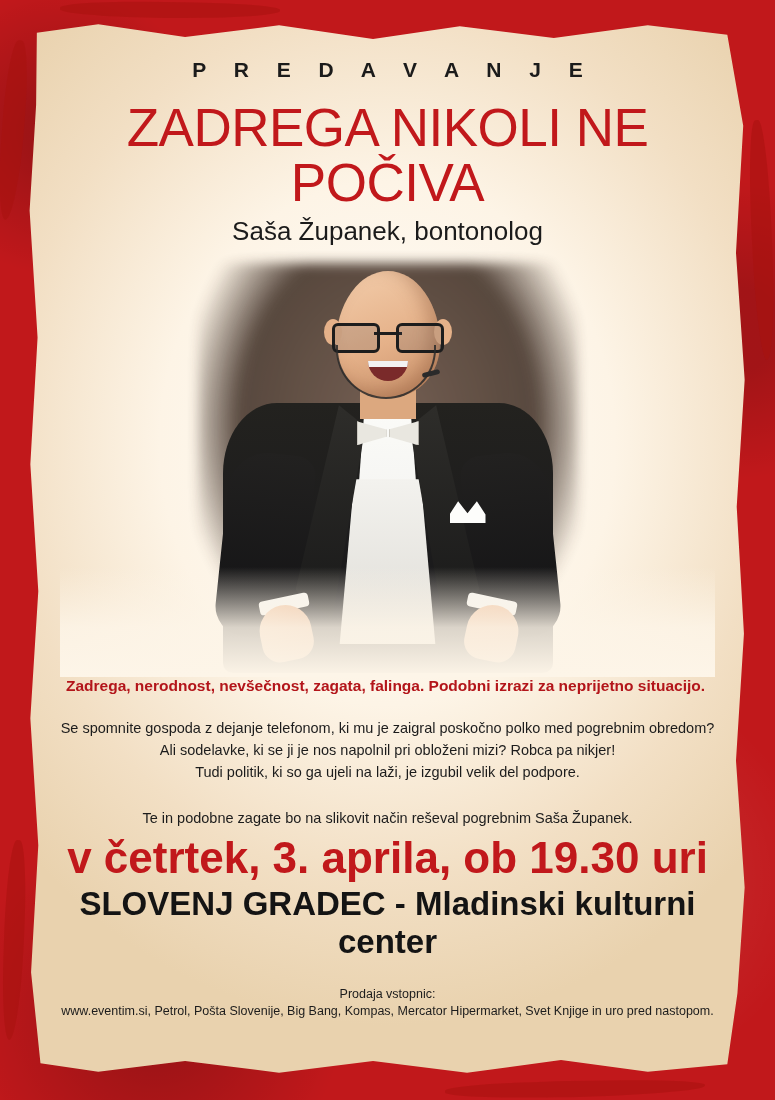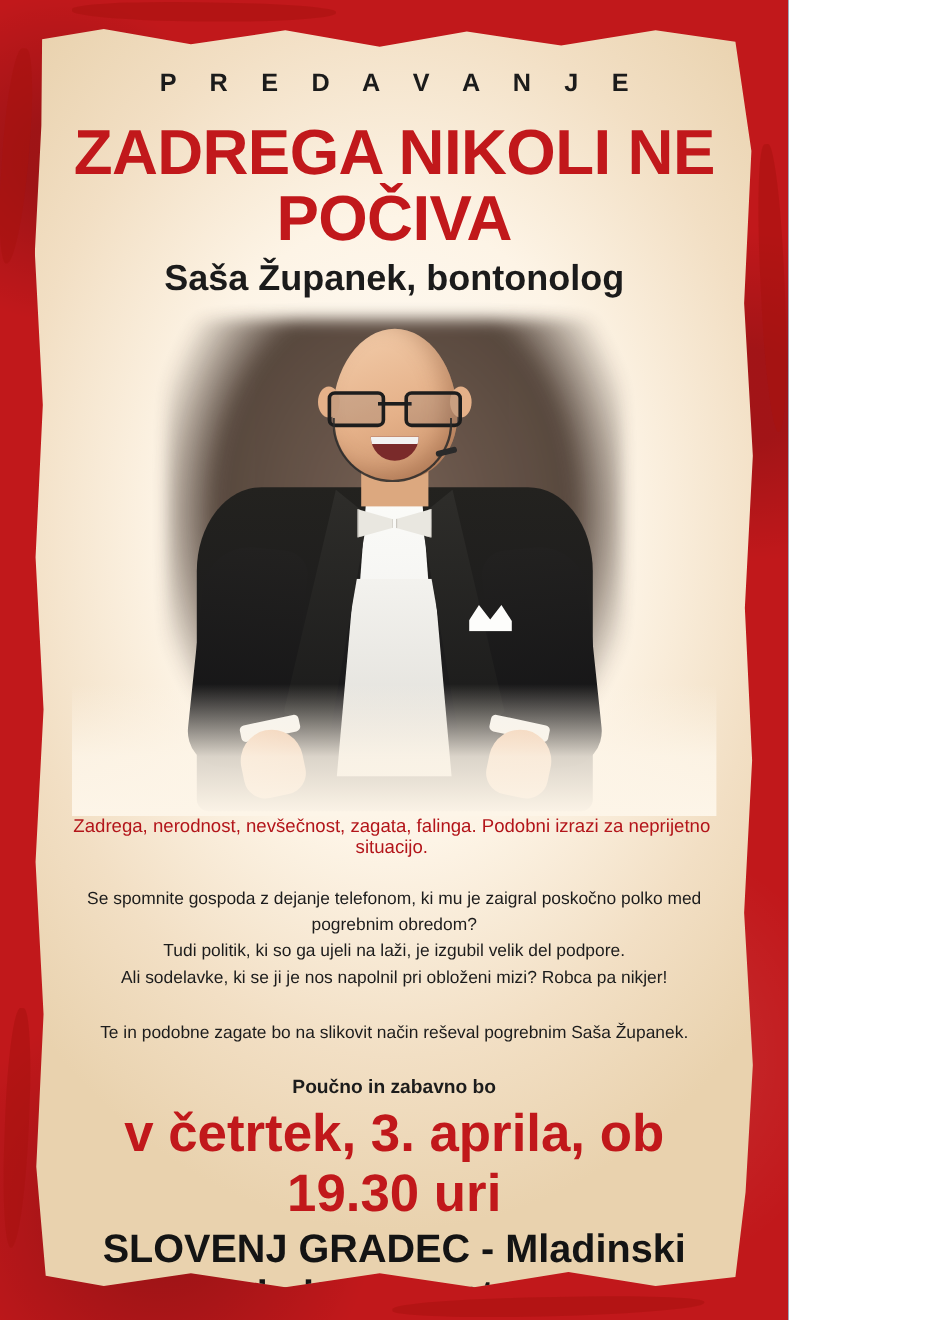--- a/index.html
+++ b/index.html
@@ -5,24 +5,24 @@
   html, body {
     margin: 0;
     padding: 0;
     background: #ffffff;
   }
   body {
     font-family: "Liberation Sans", sans-serif;
   }
   .poster {
     position: relative;
-    width: 657px;
+    width: 775px;
     height: 1100px;
     overflow: hidden;
-    background: #0369a1;
+    background: #000000;
   }
   
   .frame-red {
     position: absolute;
     inset: 0;
     background: #c1181b;
   }
   .frame-red::before {
     
     content: "";
@@ -78,31 +78,31 @@
     font-family: "Liberation Sans", sans-serif;
     font-weight: bold;
     font-size: 21px;
     letter-spacing: 11px;
     color: #1b1b1b;
     margin: 12px 0 6px 0;
     padding-left: 11px;
   }
   .title {
     font-family: "Liberation Sans", sans-serif;
-    font-weight: bold;
+    font-weight: normal;
     font-size: 53px;
     line-height: 1.04;
     color: #c1181b;
     margin: 18px 0 4px 0;
     letter-spacing: -0.5px;
   }
   .subtitle {
     font-family: "Liberation Sans", sans-serif;
-    font-weight: bold;
-    font-size: 30px;
+    font-weight: normal;
+    font-size: 26px;
     color: #1b1b1b;
     margin: 6px 0 0 0;
   }
 
   
   .photo-wrap {
     position: relative;
     width: 100%;
     height: 420px;
     margin-top: 6px;
@@ -295,21 +295,21 @@
   .cuff-l { left: 50%; margin-left: -129px; transform: rotate(-12deg); }
   .cuff-r { left: 50%; margin-left: 79px;  transform: rotate(12deg); }
   .photo-fade {
     position: absolute;
     left: 0; right: 0; bottom: -4px;
     height: 110px;
     background: linear-gradient(180deg, rgba(253,245,232,0) 0%, rgba(253,245,232,.85) 55%, #fdf5e8 100%);
   }
 
   .tagline {
-    font-weight: normal;
+    font-weight: bold;
     font-size: 15.5px;
     color: #b3151a;
     margin: 4px 4px 0 0;
   }
   .body-block {
     font-size: 14.5px;
     color: #1c1c1c;
     line-height: 1.52;
     margin: 22px 0 0 0;
   }
@@ -395,29 +395,29 @@
           <div class="hand-l"></div>
           <div class="hand-r"></div>
         </div>
         <div class="photo-fade"></div>
       </div>
 
       <div class="tagline">Zadrega, nerodnost, nevšečnost, zagata, falinga. Podobni izrazi za neprijetno situacijo.</div>
 
       <div class="body-block">
         <p>Se spomnite gospoda z dejanje telefonom, ki mu je zaigral poskočno polko med pogrebnim obredom?</p>
+        <p>Ali sodelavke, ki se ji je nos napolnil pri obloženi mizi? Robca pa nikjer!</p>
         <p>Tudi politik, ki so ga ujeli na laži, je izgubil velik del podpore.</p>
-        <p>Ali sodelavke, ki se ji je nos napolnil pri obloženi mizi? Robca pa nikjer!</p>
       </div>
 
       <div class="body-block second">
         <p>Te in podobne zagate bo na slikovit način reševal pogrebnim Saša Županek.</p>
       </div>
 
-      <div class="lead-in">Poučno in zabavno bo</div>
       <div class="date-line">v četrtek, 3. aprila, ob 19.30 uri</div>
       <div class="venue-line">SLOVENJ GRADEC - Mladinski kulturni center</div>
 
       <div class="sales-title">Prodaja vstopnic:</div>
+      <div class="sales-list">www.eventim.si, Petrol, Pošta Slovenije, Big Bang, Kompas, Mercator Hipermarket, Svet Knjige in uro pred nastopom.</div>
 
     </div>
   </div>
 </div>
 
 </body></html>

